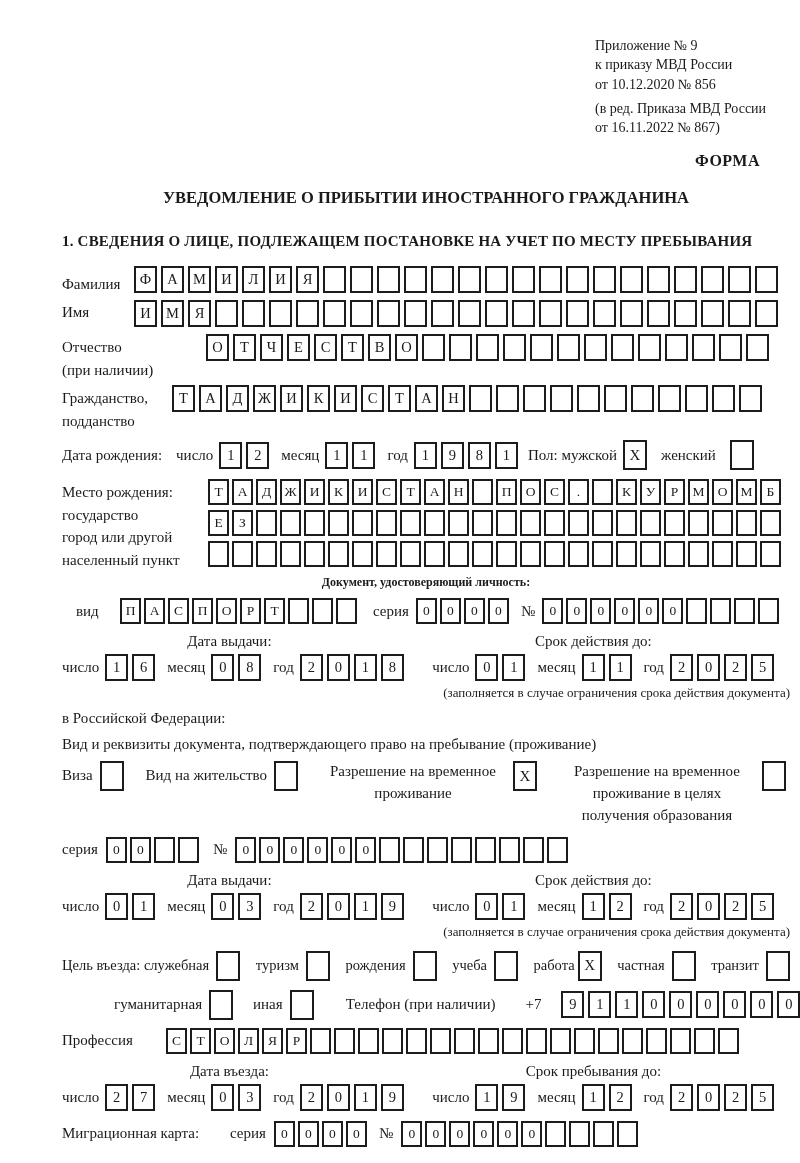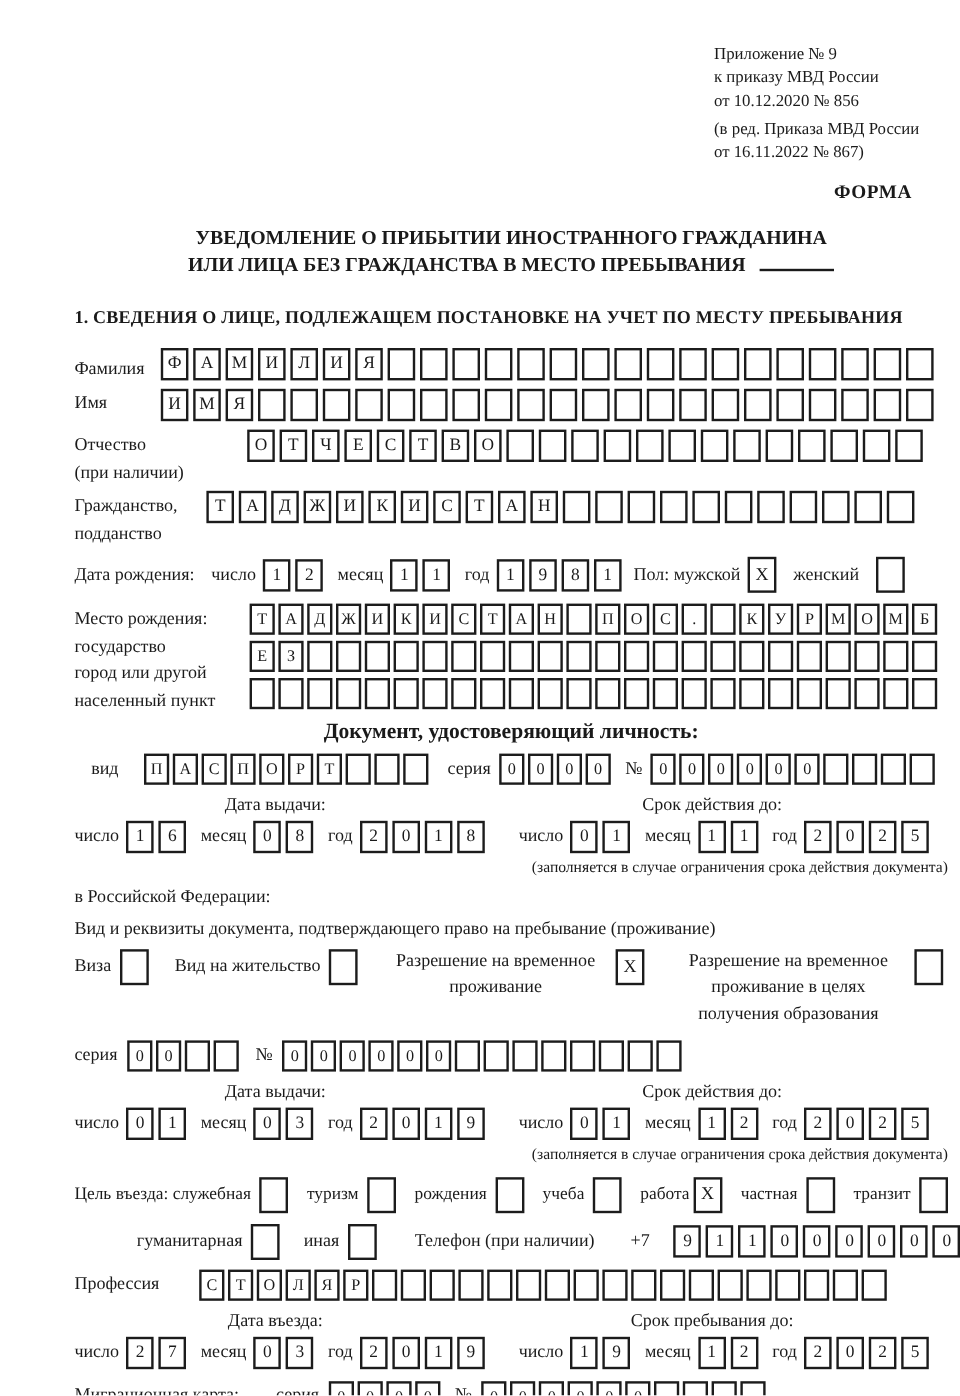--- a/index.html
+++ b/index.html
@@ -44,21 +44,21 @@
   .dates-head { display:flex; margin-top:9px; font-size:15px; }
   .dates-head .dh-left { width:46%; text-align:center; }
   .dates-head .dh-right { width:54%; text-align:center; }
   .dates-row { display:flex; justify-content:space-between; margin-top:4px; padding-right:16px; }
   .date-group { display:flex; align-items:center; }
   .dg-label { font-size:15px; margin:0 6px 0 12px; white-space:nowrap; }
   .date-group .dg-label:first-child { margin-left:0; }
   .restriction-note { text-align:right; font-size:13px; margin-top:4px; }
 
   .para { font-size:15px; margin-top:9px; }
-  .center-head { text-align:center; font-weight:bold; font-size:18px; margin-top:9px; }
+  .center-head { text-align:center; font-weight:bold; font-size:12px; margin-top:9px; }
 
   .multiline { display:inline-block; text-align:center; font-size:15px; line-height:1.45; }
   .ml-1 { width:186px; }
   .ml-2 { width:196px; }
 
   .purpose-row { display:flex; justify-content:space-between; align-items:flex-start; margin-top:11px; font-size:14.5px; }
   .purpose-row .lbl { font-size:14.5px; }
   .purpose2-row { display:flex; align-items:flex-start; margin-top:9px; padding-left:52px; gap:20px; font-size:14.5px; }
 
   .doc-kind-row { display:flex; align-items:center; margin-top:8px;margin-left:14px; }
@@ -78,21 +78,20 @@
     <div class="amend">
       <div>(в ред. Приказа МВД России</div>
       <div>от 16.11.2022 № 867)</div>
     </div>
   </div>
 
   <div class="forma">ФОРМА</div>
 
   <div class="title">
     <div>УВЕДОМЛЕНИЕ О ПРИБЫТИИ ИНОСТРАННОГО ГРАЖДАНИНА</div>
-    <div><span>ИЛИ ЛИЦА БЕЗ ГРАЖДАНСТВА В МЕСТО ПРЕБЫВАНИЯ</span><span class="blank-line"></span></div>
   </div>
 
   <div class="sec-heading">1. СВЕДЕНИЯ О ЛИЦЕ, ПОДЛЕЖАЩЕМ ПОСТАНОВКЕ НА УЧЕТ ПО МЕСТУ ПРЕБЫВАНИЯ</div>
 
   <div class="row" style="margin-top:16px;align-items:flex-end;">
     <span class="lbl w-surname">Фамилия</span>
     <span class="cellrow">
         <span class="cell">Ф</span>
         <span class="cell">А</span>
         <span class="cell">М</span>

